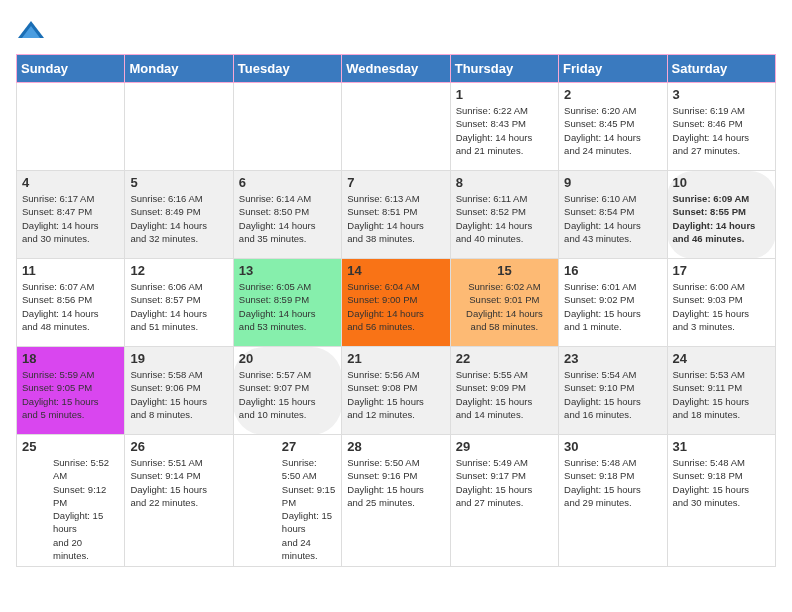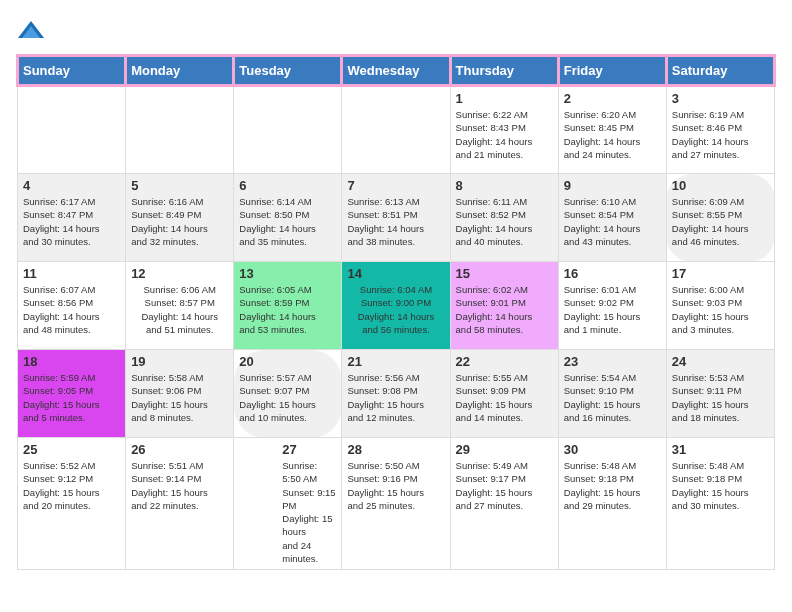--- a/index.html
+++ b/index.html
@@ -57,21 +57,21 @@
       border-collapse: collapse;
       border: 1px solid #ccc;
     }
     .calendar th {
       background-color: #3a7abf;
       color: #fff;
       font-size: 13px;
       font-weight: bold;
       padding: 6px 4px;
       text-align: left;
-      border: 3px solid #f9a8d4;
+      border: 1px solid #f9a8d4;
     }
     .calendar td {
       width: calc(100% / 7);
       vertical-align: top;
       padding: 4px 5px;
       border: 1px solid #ddd;
       font-size: 10px;
       color: #333;
       background: #fff;
       min-height: 80px;
@@ -198,56 +198,56 @@
         </td>
         <td style="background-color: rgb(240, 240, 240);">
           <span class="day-num">9</span>
           <div class="day-info" style="white-space: pre-line;">Sunrise: 6:10 AM
 Sunset: 8:54 PM
 Daylight: 14 hours
 and 43 minutes.</div>
         </td>
         <td style="background-color: rgb(240, 240, 240); border-radius: 26px;">
           <span class="day-num">10</span>
-          <div class="day-info" style="white-space: pre-line;">Sunrise: 6:09 AM
+          <div class="day-info" style="white-space: pre-line; font-weight: bold;">Sunrise: 6:09 AM
 Sunset: 8:55 PM
 Daylight: 14 hours
 and 46 minutes.</div>
         </td>
       </tr>
       <tr>
         <td style="background-color: rgb(255, 255, 255);">
           <span class="day-num">11</span>
           <div class="day-info" style="white-space: pre-line;">Sunrise: 6:07 AM
 Sunset: 8:56 PM
 Daylight: 14 hours
 and 48 minutes.</div>
         </td>
         <td style="background-color: rgb(255, 255, 255);">
           <span class="day-num">12</span>
-          <div class="day-info" style="white-space: pre-line; text-align: center;">Sunrise: 6:06 AM
+          <div class="day-info" style="white-space: pre-line;">Sunrise: 6:06 AM
 Sunset: 8:57 PM
 Daylight: 14 hours
 and 51 minutes.</div>
         </td>
         <td style="background-color: #86efac;">
           <span class="day-num">13</span>
           <div class="day-info" style="white-space: pre-line;">Sunrise: 6:05 AM
 Sunset: 8:59 PM
 Daylight: 14 hours
 and 53 minutes.</div>
         </td>
-        <td style="background-color: #14b8a6; margin-left: 40px;">
+        <td style="background-color: #f97316; margin-left: 40px;">
           <span class="day-num">14</span>
-          <div class="day-info" style="white-space: pre-line; text-align: center;">Sunrise: 6:04 AM
+          <div class="day-info" style="white-space: pre-line;">Sunrise: 6:04 AM
 Sunset: 9:00 PM
 Daylight: 14 hours
 and 56 minutes.</div>
         </td>
-        <td style="background-color: #f0abfc;">
+        <td style="background-color: #fdba74; text-align: center;">
           <span class="day-num">15</span>
           <div class="day-info" style="white-space: pre-line;">Sunrise: 6:02 AM
 Sunset: 9:01 PM
 Daylight: 14 hours
 and 58 minutes.</div>
         </td>
         <td style="background-color: rgb(255, 255, 255);">
           <span class="day-num">16</span>
           <div class="day-info" style="white-space: pre-line;">Sunrise: 6:01 AM
 Sunset: 9:02 PM
@@ -309,21 +309,21 @@
           <span class="day-num">24</span>
           <div class="day-info" style="white-space: pre-line;">Sunrise: 5:53 AM
 Sunset: 9:11 PM
 Daylight: 15 hours
 and 18 minutes.</div>
         </td>
       </tr>
       <tr>
         <td style="background-color: rgb(255, 255, 255);">
           <span class="day-num">25</span>
-          <div class="day-info" style="white-space: pre-line;">Sunrise: 5:52 AM
+          <div class="day-info" style="white-space: pre-line; margin-left: 31px;">Sunrise: 5:52 AM
 Sunset: 9:12 PM
 Daylight: 15 hours
 and 20 minutes.</div>
         </td>
         <td style="background-color: rgb(255, 255, 255);">
           <span class="day-num">26</span>
           <div class="day-info" style="white-space: pre-line;">Sunrise: 5:51 AM
 Sunset: 9:14 PM
 Daylight: 15 hours
 and 22 minutes.</div>

